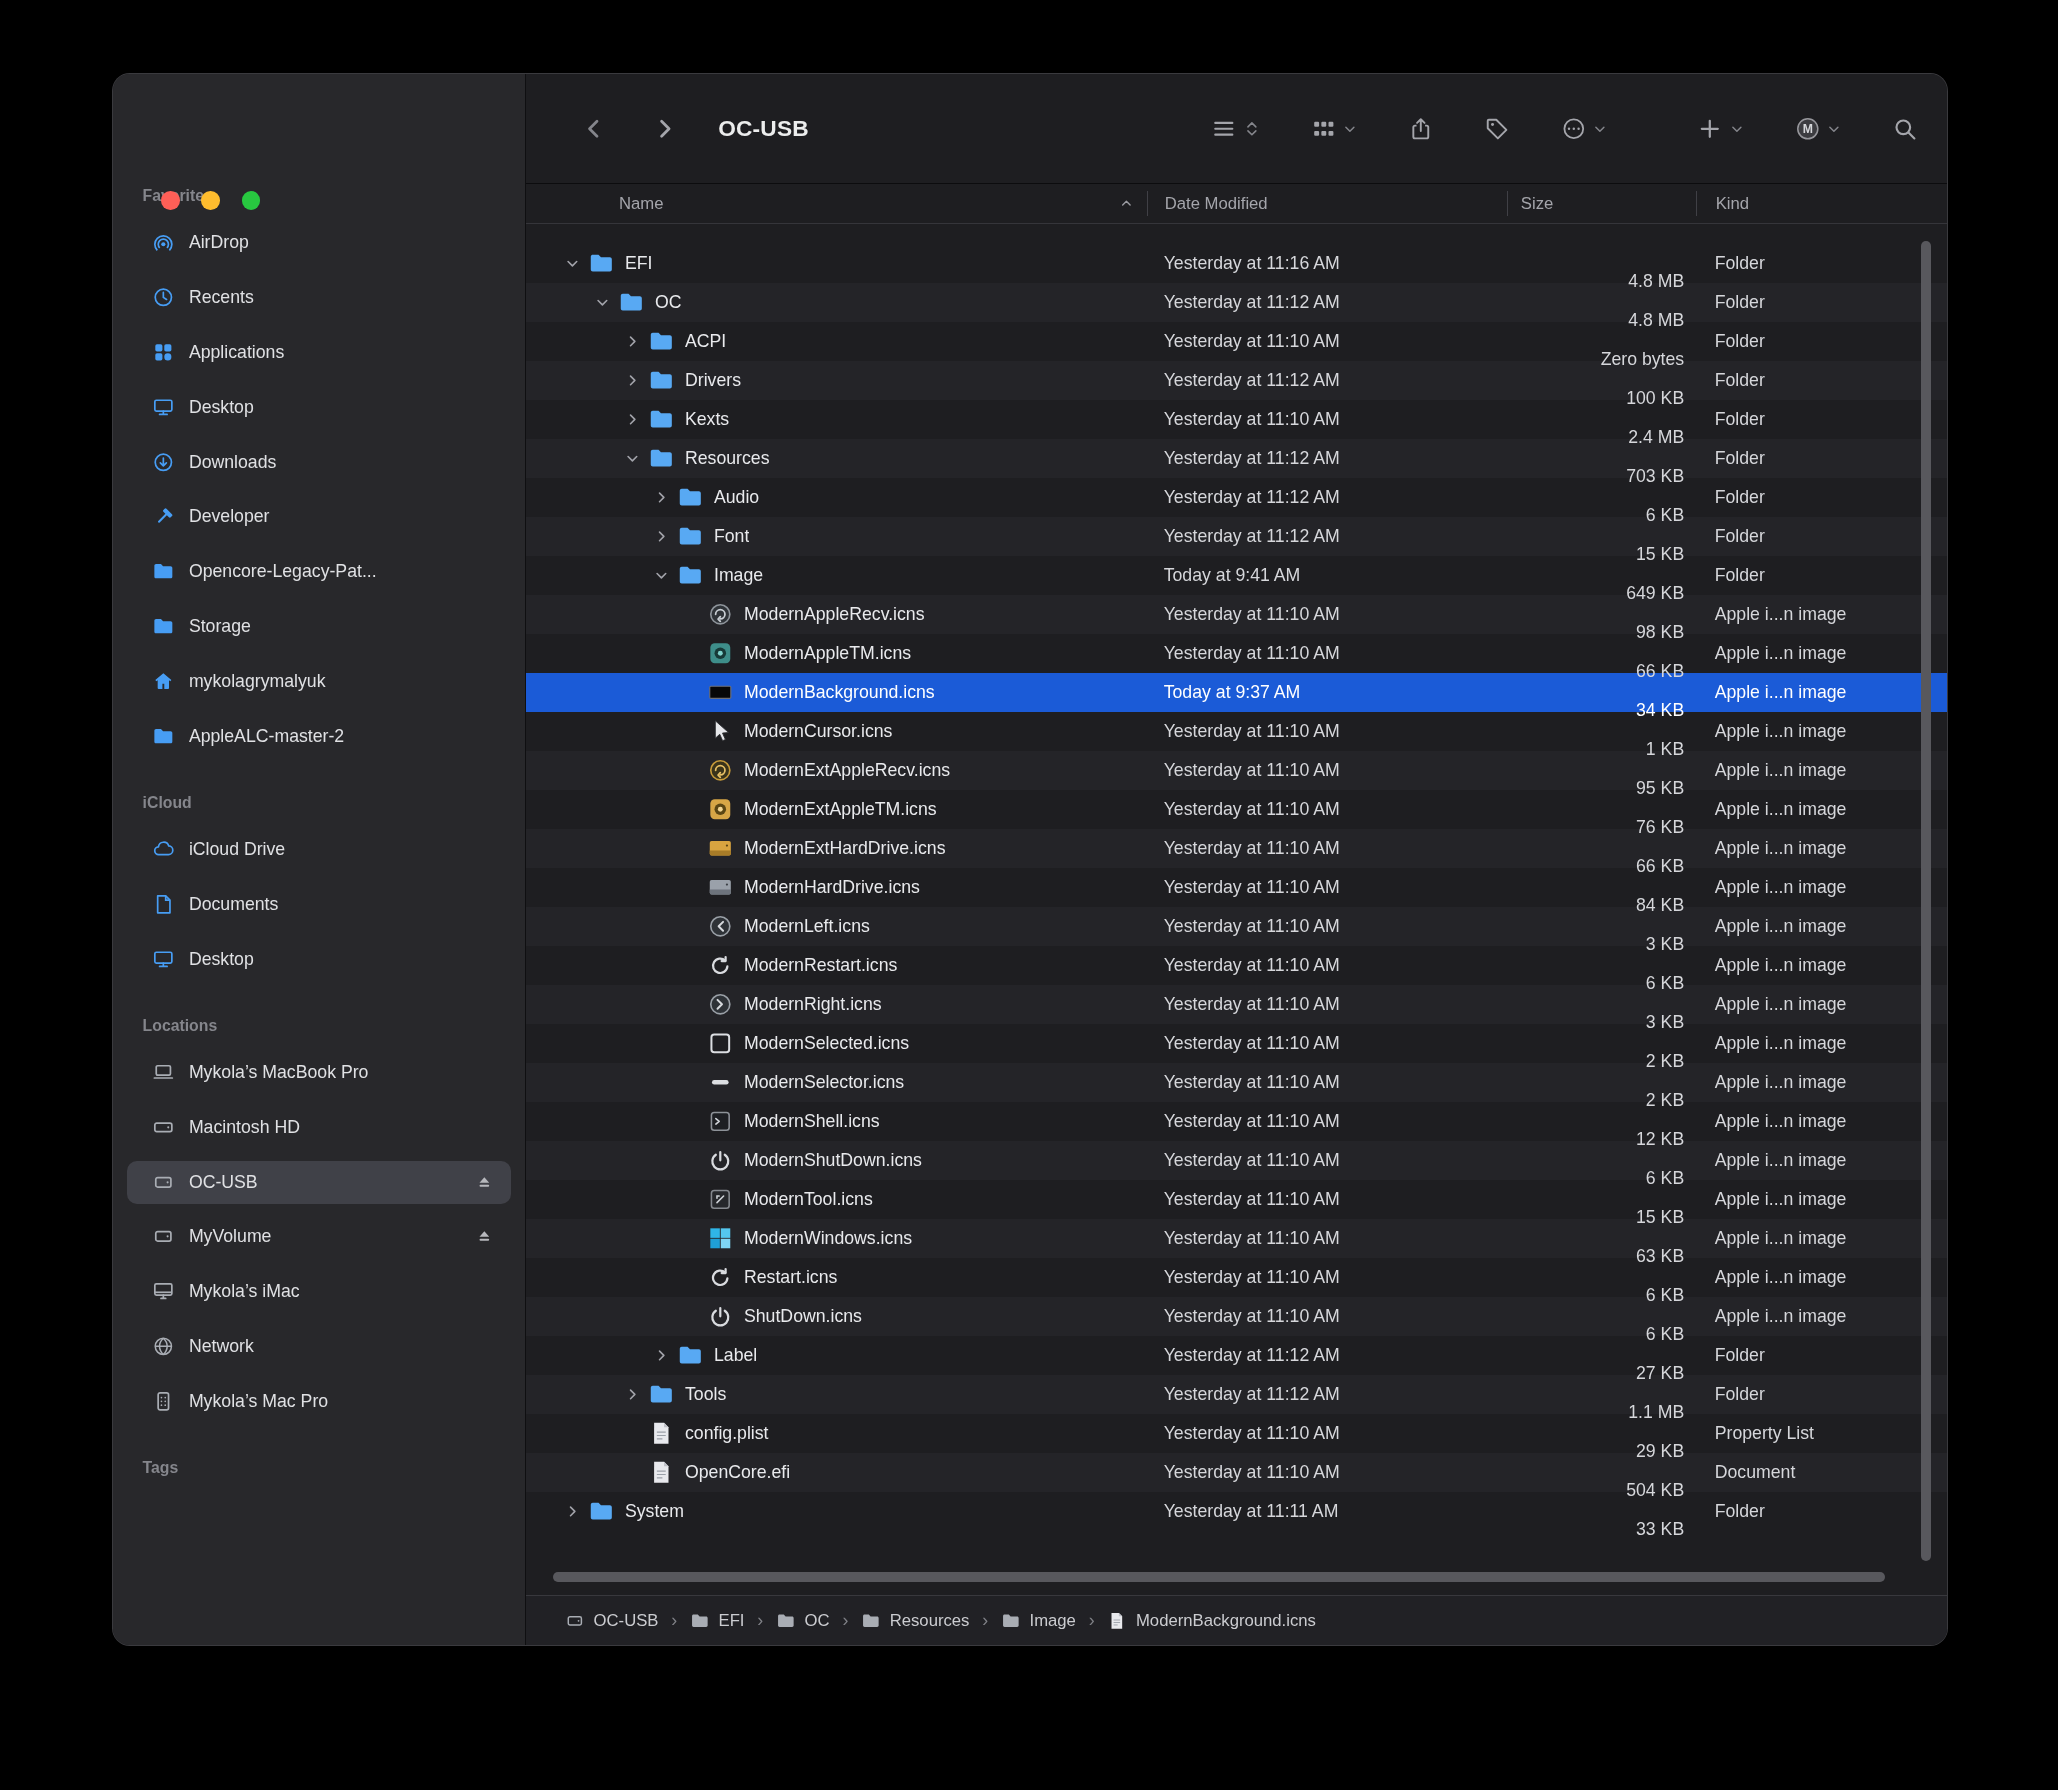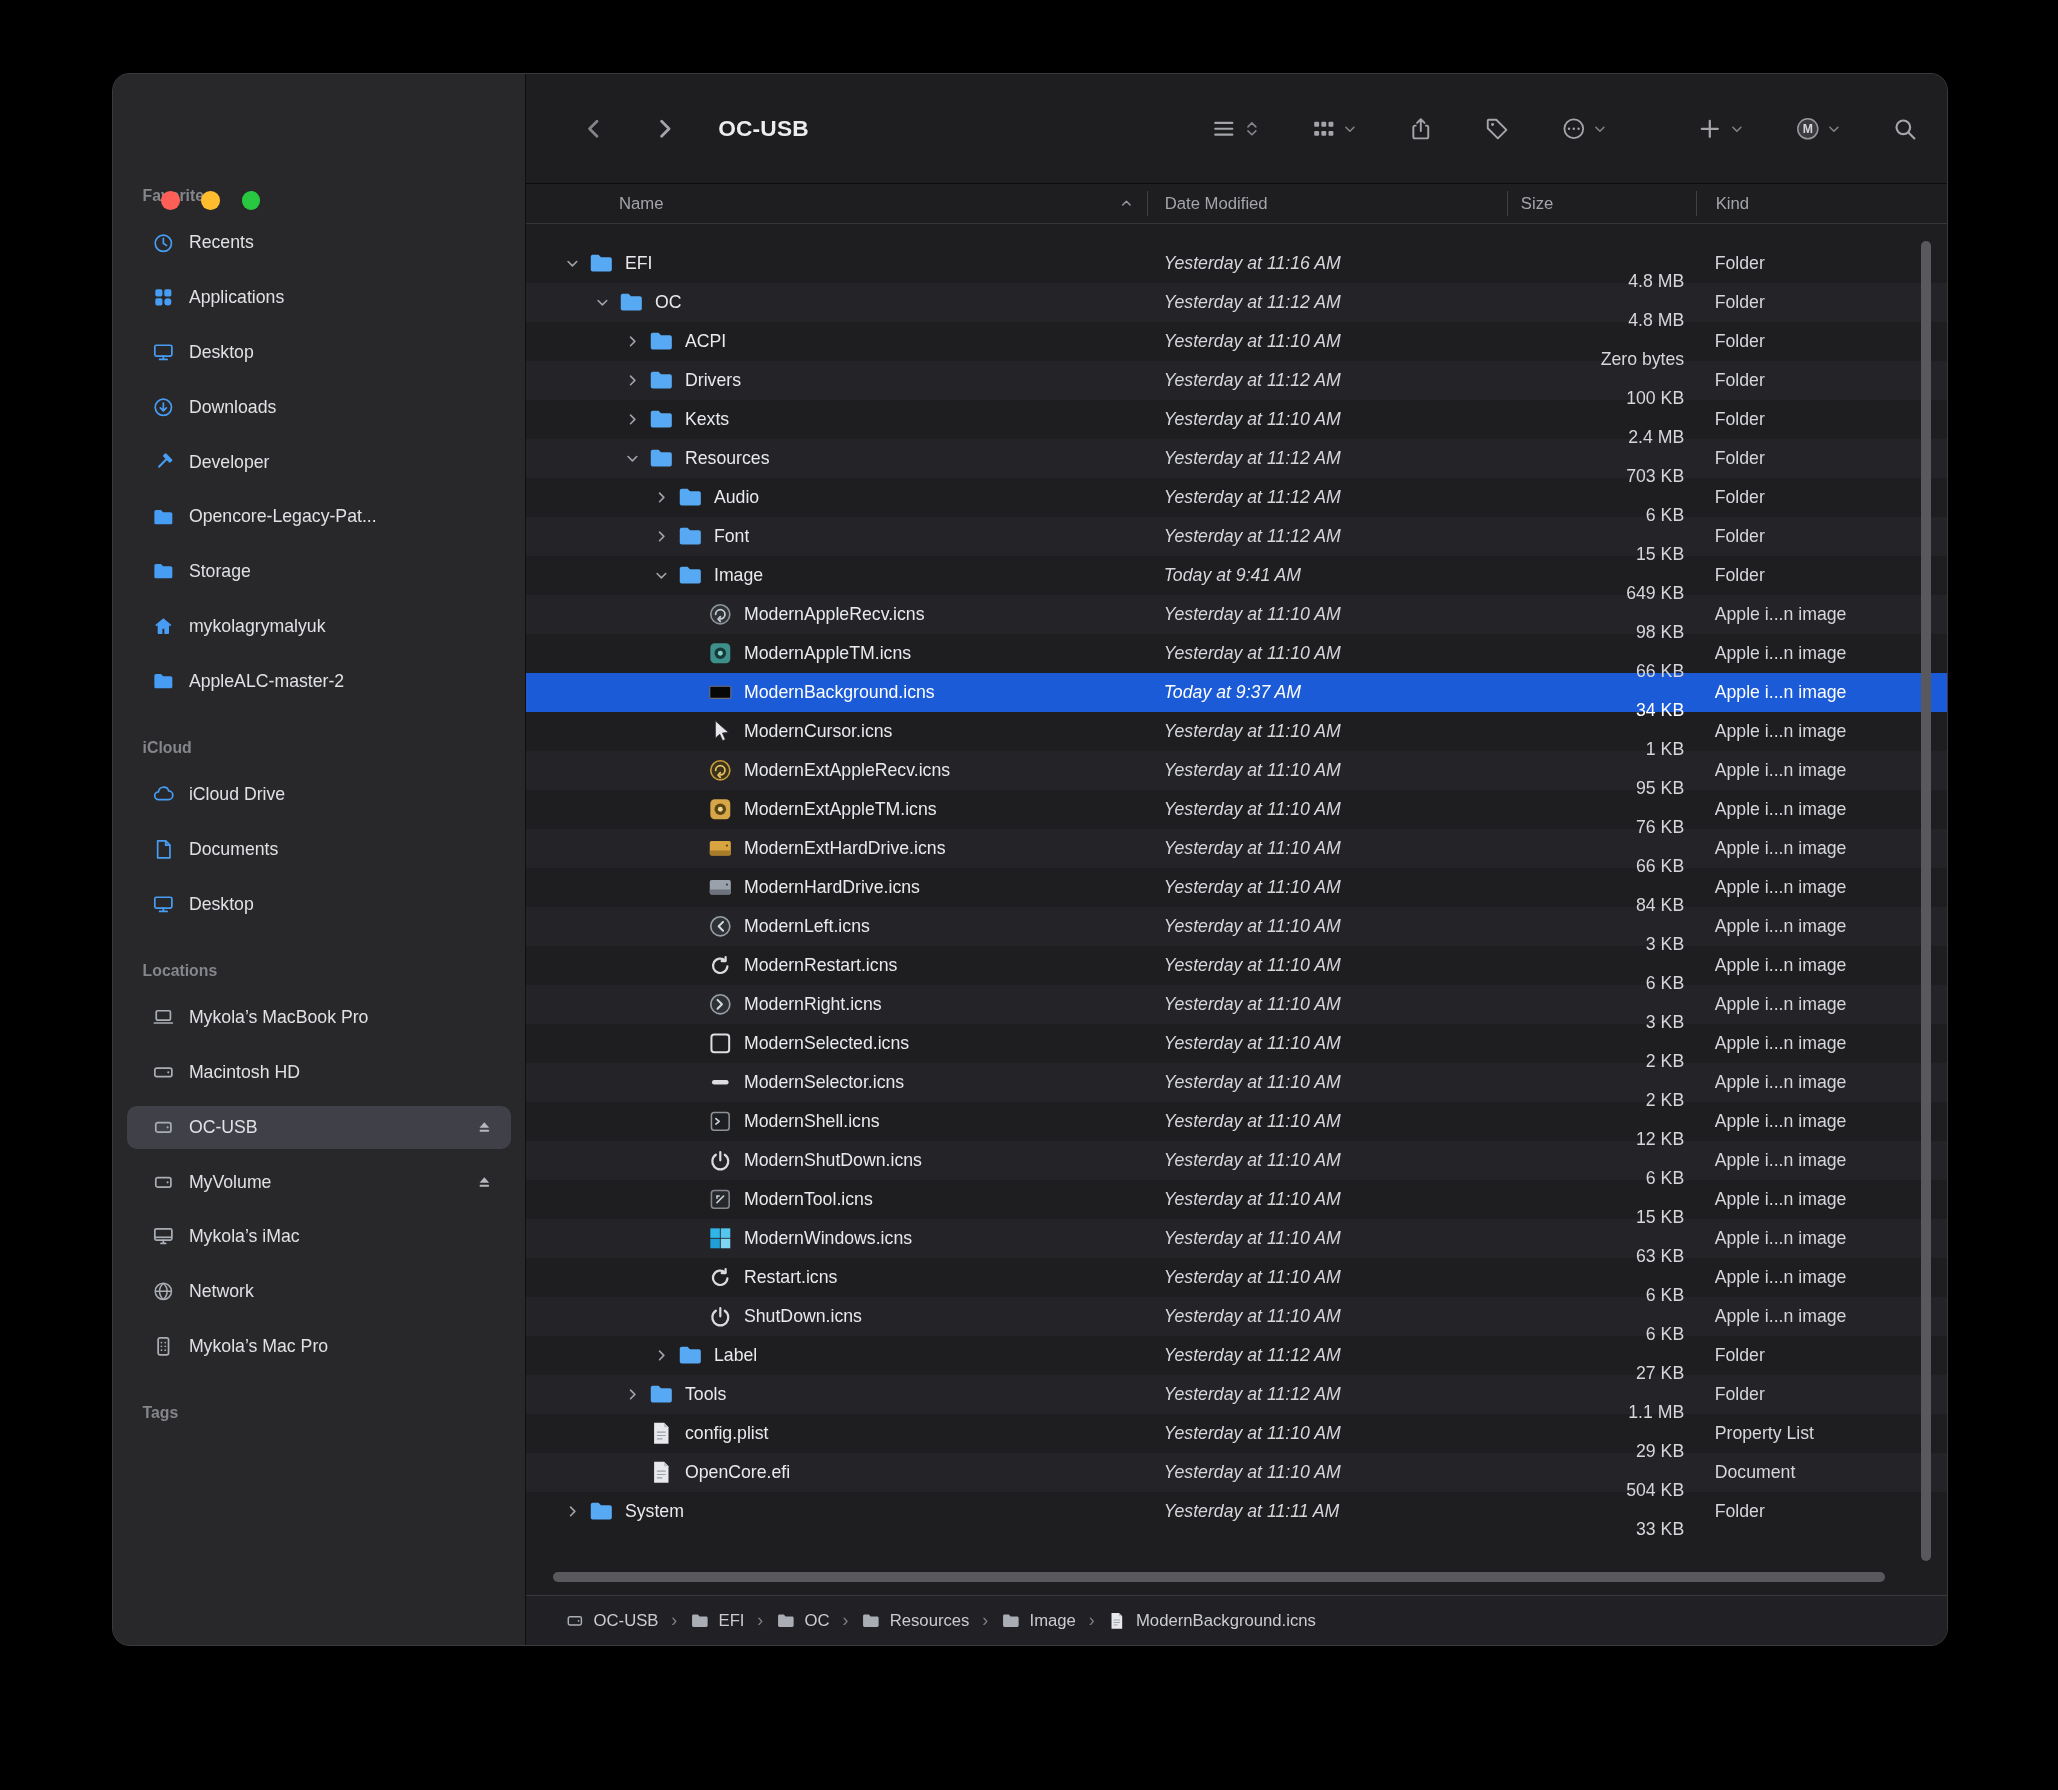--- a/index.html
+++ b/index.html
@@ -51,21 +51,21 @@
   .rows{padding-top:19.7px;}
   .row{height:39px;display:flex;align-items:center;font-size:17.7px;color:#e9eaed;white-space:nowrap;}
   .row.alt{background:#242428;}
   .row.sel{background:#1b5bd7;color:#fff;}
   .c-name{width:621px;display:flex;align-items:center;box-sizing:border-box;min-width:0;}
   .disc{width:23.6px;height:23.6px;margin-right:3.9px;flex:none;display:flex;color:#a2a3aa;}
   .disc svg{width:14.8px;height:14.8px;margin:auto;}
   .row.sel .disc{color:#fff;}
   .ficon{width:26.6px;height:26.6px;margin-right:9.9px;flex:none;color:#58a9f3;}
   .fname{overflow:hidden;text-overflow:ellipsis;}
-  .c-date{width:360px;padding-left:16.7px;box-sizing:border-box;color:#d6d7db;font-style:italic;}
+  .c-date{width:360px;padding-left:16.7px;box-sizing:border-box;color:#d6d7db;}
   .c-size{width:189px;padding-right:11.8px;box-sizing:border-box;text-align:right;color:#d6d7db;margin-top:36px;}
   .c-kind{flex:1;padding-left:18.7px;box-sizing:border-box;color:#d6d7db;overflow:hidden;text-overflow:ellipsis;}
   .row.sel .c-date,.row.sel .c-size,.row.sel .c-kind{color:#fff;}
   
   .vscroll{position:absolute;top:167px;right:15.8px;width:9.9px;height:1320px;border-radius:4.9px;background:#58585d;}
   .hscroll{position:absolute;bottom:63px;left:26.6px;width:1332px;height:9.9px;border-radius:4.9px;background:#58585d;}
   
   .pathbar{height:49px;flex:none;border-top:1px solid #38383d;background:#212125;display:flex;
            align-items:center;padding-left:39px;font-size:16.7px;color:#cbccd0;overflow:hidden;}
   .pb-item{display:flex;align-items:center;}
@@ -80,20 +80,31 @@
 
     <aside class="sidebar">
       <div class="traffic">
         <span class="dot red"></span>
         <span class="dot yellow"></span>
         <span class="dot green"></span>
       </div>
       <div id="sidebar-sections">
           <div class="side-section">
      <div class="side-head">Favorites</div>
+            <div class="side-item">
+     <span class="icon s-ic">
+                <svg viewBox="0 0 24 24" fill="none" stroke="currentColor" stroke-width="1.8">
+                  <circle cx="12" cy="13" r="2.2" fill="currentColor" stroke="none"></circle>
+                  <path d="M8.2 16.8a5.4 5.4 0 1 1 7.6 0"></path>
+                  <path d="M5.6 19.4a9 9 0 1 1 12.8 0"></path>
+                </svg>
+              </span>
+     <span class="s-label">AirDrop</span>
+
+   </div>
             <div class="side-item">
      <span class="icon s-ic">
                 <svg viewBox="0 0 24 24" fill="none" stroke="currentColor" stroke-width="1.8">
                   <circle cx="12" cy="12" r="8.6"></circle>
                   <path d="M12 6.8V12l3.4 2.2" stroke-linecap="round"></path>
                 </svg>
               </span>
      <span class="s-label">Recents</span>
 
    </div>

